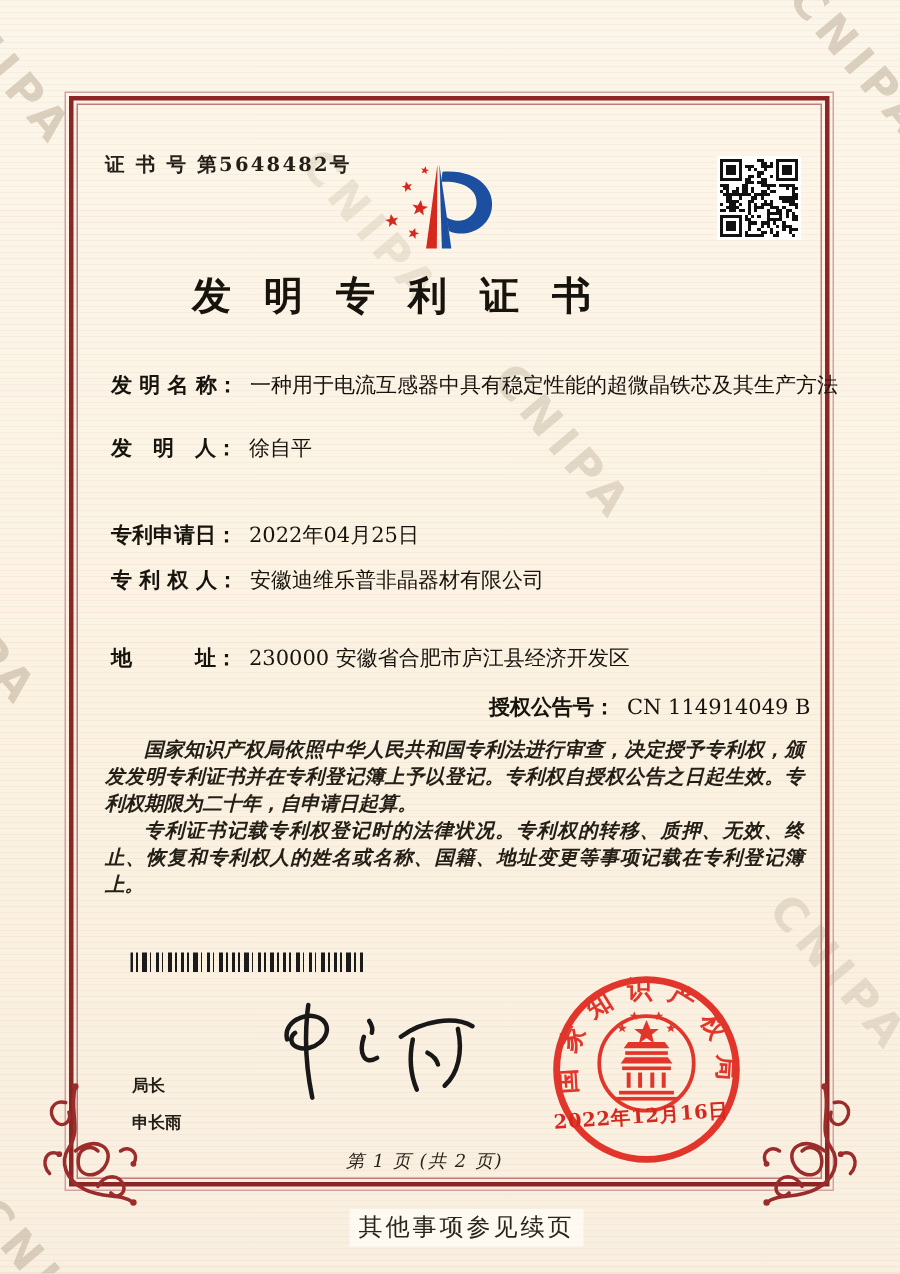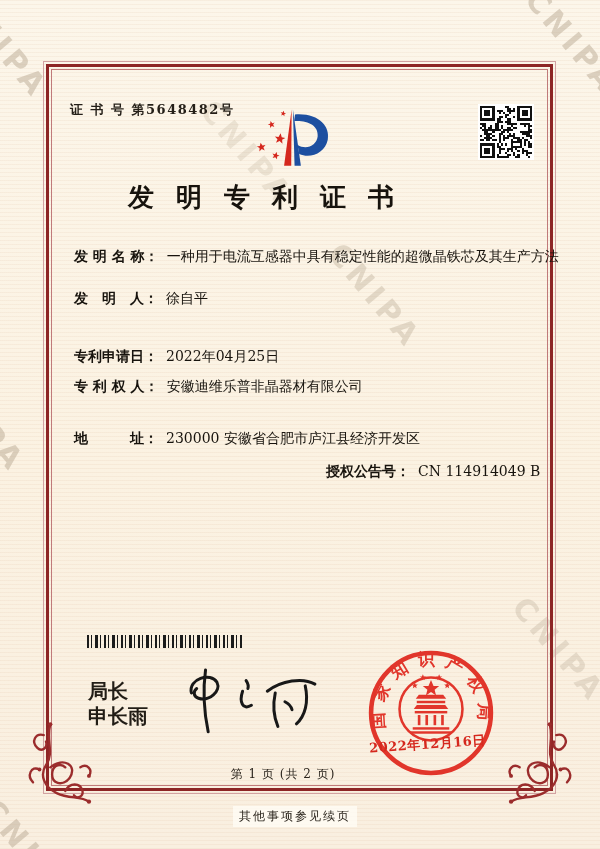--- a/index.html
+++ b/index.html
@@ -46,32 +46,32 @@
   .law p{margin:0;text-indent:2em;}
   
   .barcode{
     position:absolute;left:87px;top:635px;width:155px;height:13px;
     background:repeating-linear-gradient(90deg,
       #1b1b1b 0 2px, rgba(0,0,0,0) 2px 4px,
       #1b1b1b 4px 5px, rgba(0,0,0,0) 5px 8px,
       #1b1b1b 8px 11px, rgba(0,0,0,0) 11px 13px,
       #1b1b1b 13px 14px, rgba(0,0,0,0) 14px 17px);
   }
-  .signer{position:absolute;left:88px;top:679px;font-family:"DejaVu Sans","Liberation Sans",sans-serif;
-    font-size:20px;font-weight:bold;line-height:25px;color:#221d16;}
+  .signer{position:absolute;left:88px;top:711px;font-family:"DejaVu Sans","Liberation Sans",sans-serif;
+    font-size:11px;font-weight:bold;line-height:25px;color:#221d16;}
   .signature{position:absolute;left:172px;top:660px;width:150px;height:80px;}
   .seal{position:absolute;left:366px;top:648px;width:130px;height:130px;opacity:.93;}
   .seal-date{
     position:absolute;left:369px;top:735px;width:130px;
     font-size:13px;font-weight:bold;color:#d5281e;letter-spacing:0.5px;white-space:nowrap;
     transform:rotate(-4deg);
   }
-  .page-no{position:absolute;left:0;top:766px;width:566px;text-align:center;font-size:12px;letter-spacing:1px;color:#2a241c;}
+  .page-no{position:absolute;left:0;top:766px;width:566px;text-align:center;font-size:12px;letter-spacing:1px;color:#2a241c;font-style:italic;}
   .cont-note{
-    position:absolute;left:233px;top:806px;font-size:12px;letter-spacing:2px;
+    position:absolute;left:233px;top:806px;font-size:16px;letter-spacing:2px;
     background:rgba(255,253,247,0.75);padding:2px 6px;color:#2a241c;
   }
   .flourish{position:absolute;width:86px;height:86px;}
   .flourish.left{left:18px;top:720px;}
   .flourish.right{left:496px;top:720px;transform:scaleX(-1);}
 </style>
 </head>
 <body>
 
 <div class="page">
@@ -374,20 +374,24 @@
   <div class="row" style="top:378px;">
     <span>专 利 权 人：</span><span class="val">安徽迪维乐普非晶器材有限公司</span>
   </div>
   <div class="row" style="top:430px;">
     <span>地　　　址：</span><span class="val">230000 安徽省合肥市庐江县经济开发区</span>
   </div>
   <div class="row" style="top:463px;left:307px;margin-left:19px;">
     <span>授权公告号：</span><span class="val">CN 114914049 B</span>
   </div>
 
+  <div class="law">
+    <p>国家知识产权局依照中华人民共和国专利法进行审查，决定授予专利权，颁发发明专利证书并在专利登记簿上予以登记。专利权自授权公告之日起生效。专利权期限为二十年，自申请日起算。</p>
+    <p>专利证书记载专利权登记时的法律状况。专利权的转移、质押、无效、终止、恢复和专利权人的姓名或名称、国籍、地址变更等事项记载在专利登记簿上。</p>
+  </div>
 
   <div class="barcode"></div>
 
   <div class="signer">
     <div>局长</div>
     <div>申长雨</div>
   </div>
 
   <svg class="signature" viewBox="0 0 170 80">
     <g fill="none" stroke="#181818" stroke-width="3.4" stroke-linecap="round">

